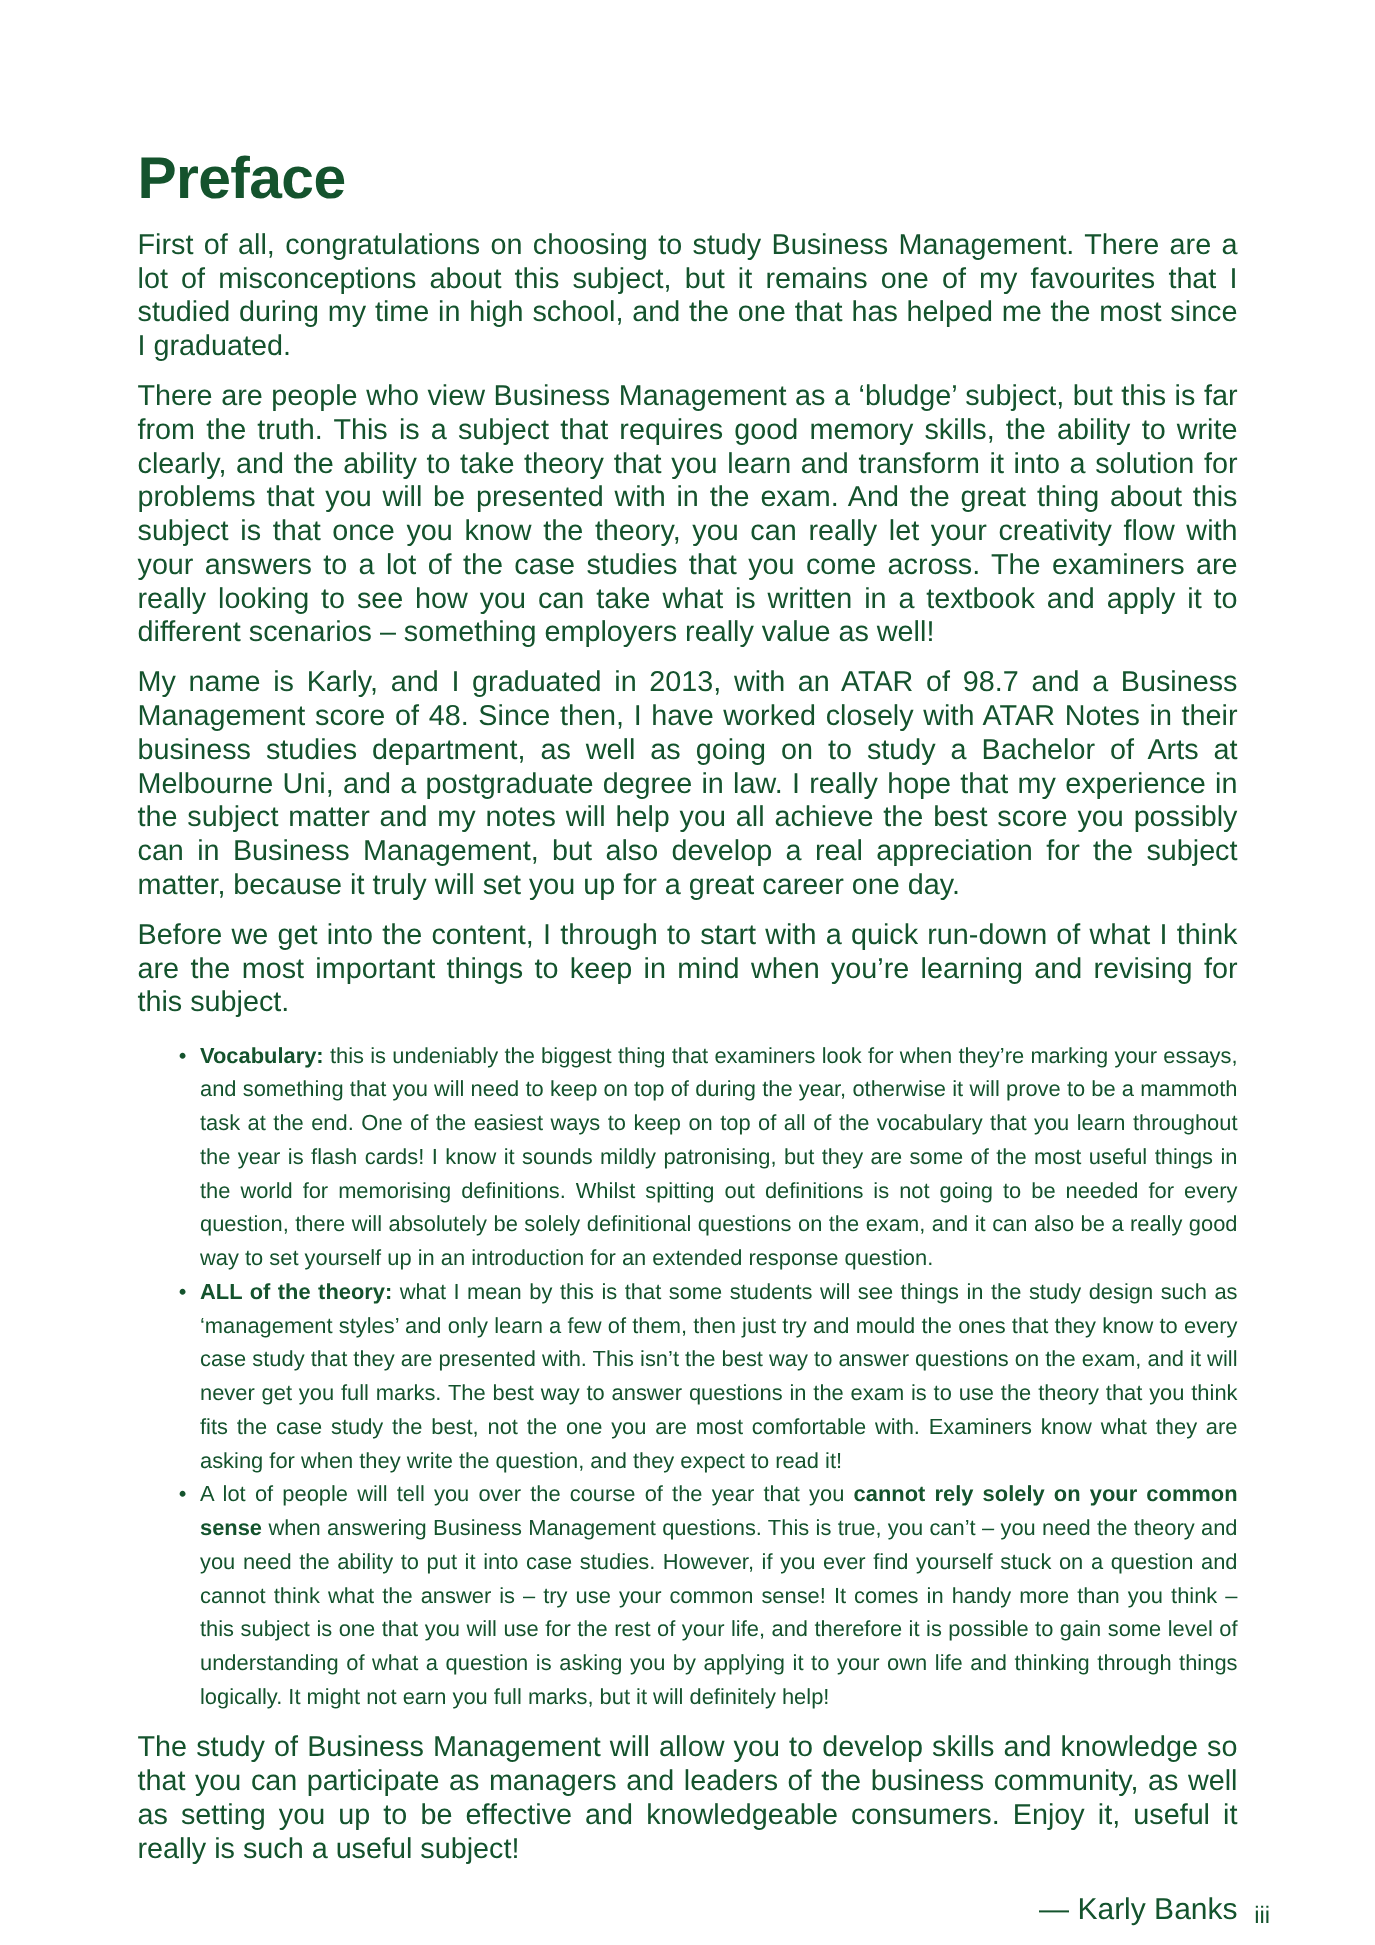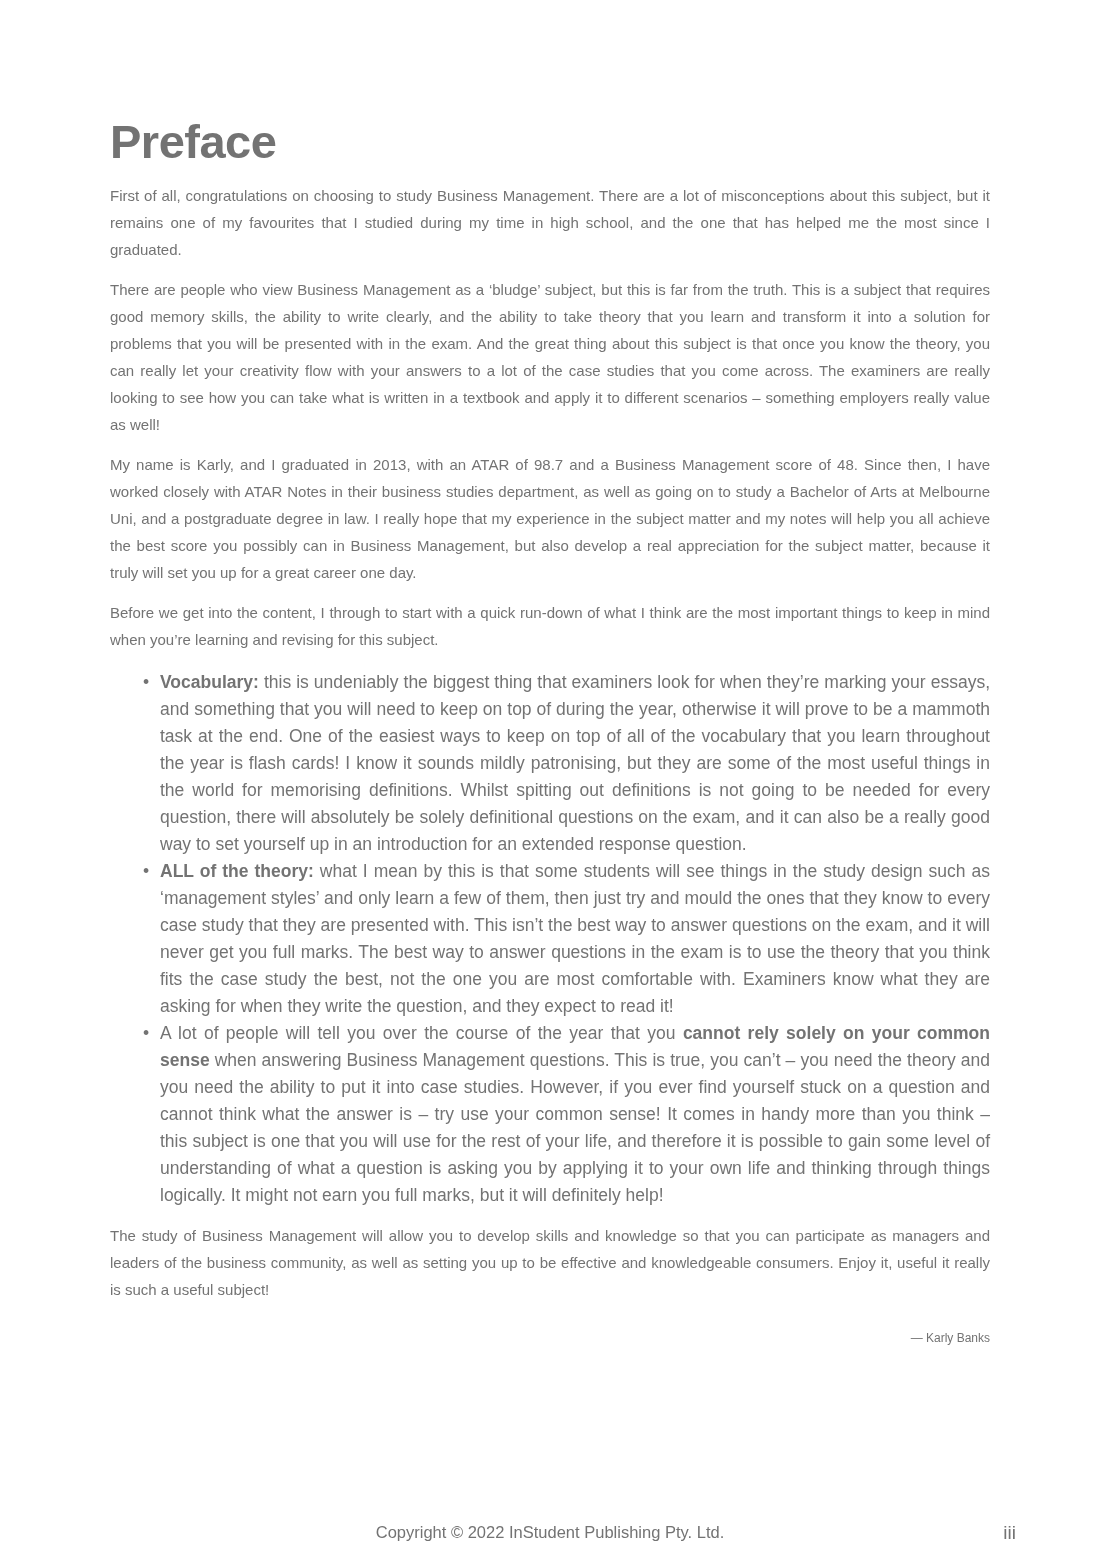--- a/index.html
+++ b/index.html
@@ -1,40 +1,40 @@
 <!DOCTYPE html>
 <html><head>
 <meta charset="utf-8">
 <style>
   html, body { margin: 0; padding: 0; background: #ffffff; }
   .page {
     position: relative;
     width: 1100px;
     height: 1556px;
     background: #ffffff;
-    color: #737373;
+    color: #14532d;
     font-family: "Liberation Sans", sans-serif;
     overflow: hidden;
   }
   .content {
     position: absolute;
     left: 110px;
     top: 116px;
     width: 880px;
   }
   h1.title {
     margin: 0 0 14px 0;
     font-size: 47px;
     line-height: 1.1;
     font-weight: bold;
     letter-spacing: -0.5px;
   }
   p.body {
     margin: 0 0 13px 0;
-    font-size: 15px;
+    font-size: 23px;
     line-height: 27px;
     text-align: justify;
   }
   ul.points {
     list-style: none;
     margin: 16px 0 13px 0;
     padding: 0 0 0 50px;
   }
   ul.points li {
     position: relative;
@@ -44,21 +44,21 @@
   }
   ul.points li::before {
     content: "\2022";
     position: absolute;
     left: -17px;
     top: 0;
     font-size: 17.5px;
   }
   .signature {
     margin-top: 22px;
-    font-size: 12px;
+    font-size: 24px;
     line-height: 27px;
     text-align: right;
   }
   .footer-copyright {
     position: absolute;
     bottom: 13px;
     left: 0;
     width: 100%;
     text-align: center;
     font-size: 16.5px;
@@ -91,15 +91,14 @@
       <li><span></span><strong>Vocabulary:</strong><span> this is undeniably the biggest thing that examiners look for when they’re marking your essays, and something that you will need to keep on top of during the year, otherwise it will prove to be a mammoth task at the end. One of the easiest ways to keep on top of all of the vocabulary that you learn throughout the year is flash cards! I know it sounds mildly patronising, but they are some of the most useful things in the world for memorising definitions. Whilst spitting out definitions is not going to be needed for every question, there will absolutely be solely definitional questions on the exam, and it can also be a really good way to set yourself up in an introduction for an extended response question.</span></li>
       <li><span></span><strong>ALL of the theory:</strong><span> what I mean by this is that some students will see things in the study design such as ‘management styles’ and only learn a few of them, then just try and mould the ones that they know to every case study that they are presented with. This isn’t the best way to answer questions on the exam, and it will never get you full marks. The best way to answer questions in the exam is to use the theory that you think fits the case study the best, not the one you are most comfortable with. Examiners know what they are asking for when they write the question, and they expect to read it!</span></li>
       <li><span>A lot of people will tell you over the course of the year that you </span><strong>cannot rely solely on your common sense</strong><span> when answering Business Management questions. This is true, you can’t – you need the theory and you need the ability to put it into case studies. However, if you ever find yourself stuck on a question and cannot think what the answer is – try use your common sense! It comes in handy more than you think – this subject is one that you will use for the rest of your life, and therefore it is possible to gain some level of understanding of what a question is asking you by applying it to your own life and thinking through things logically. It might not earn you full marks, but it will definitely help!</span></li>
     </ul>
 
     <p class="body">The study of Business Management will allow you to develop skills and knowledge so that you can participate as managers and leaders of the business community, as well as setting you up to be effective and knowledgeable consumers. Enjoy it, useful it really is such a useful subject!</p>
 
     <div class="signature">— Karly Banks</div>
   </div>
 
-  <div class="footer-copyright">Copyright © 2022 InStudent Publishing Pty. Ltd.</div>
   <div class="page-number">iii</div>
 </div>
 
 </body></html>

